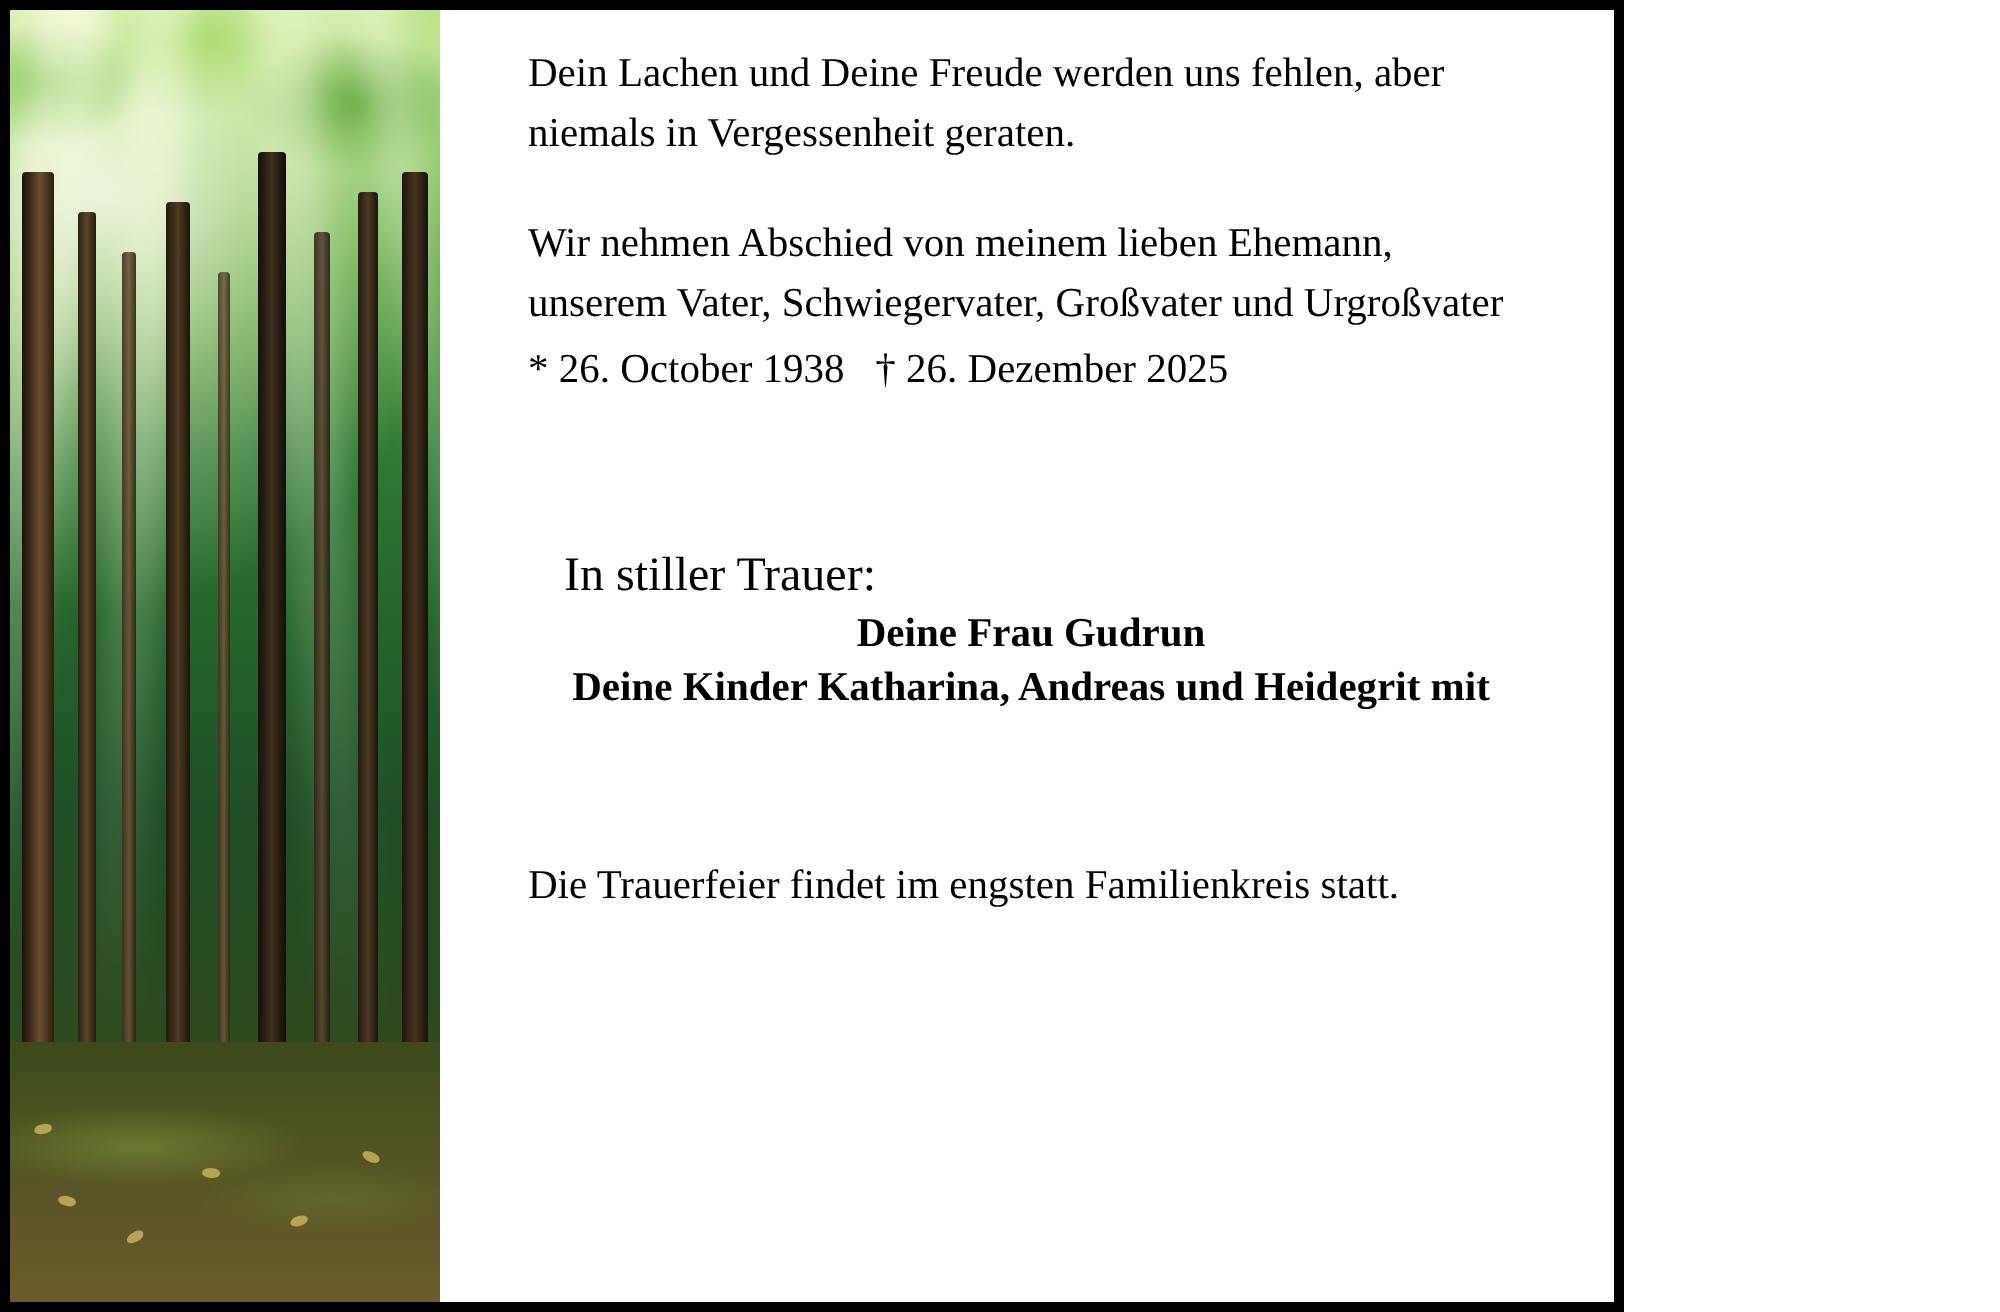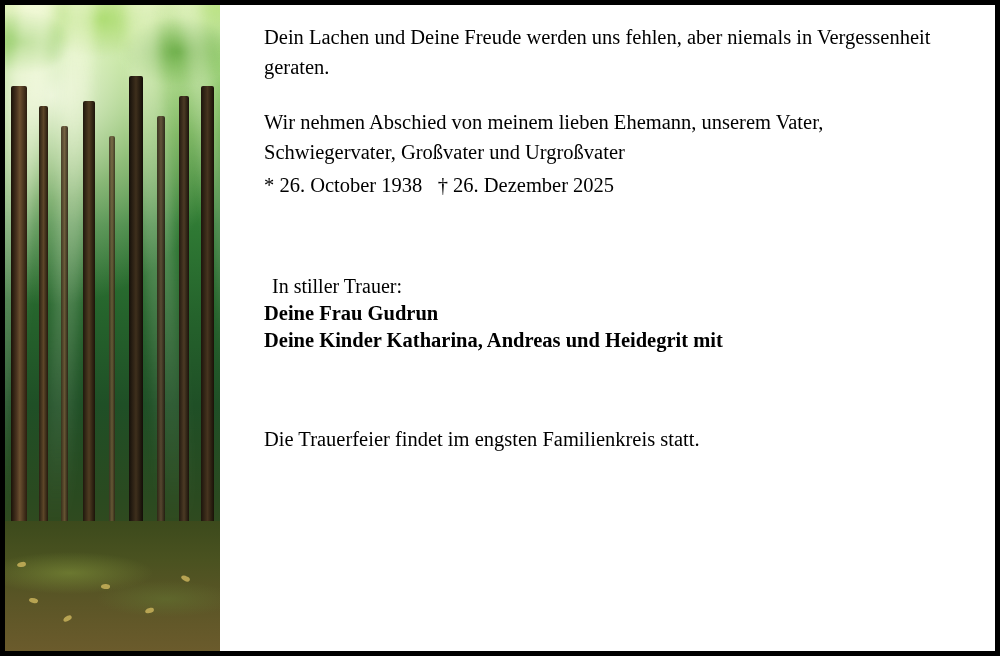--- a/index.html
+++ b/index.html
@@ -7,21 +7,21 @@
     padding: 0;
     background: #ffffff;
   }
   body {
     width: 1000px;
     height: 656px;
     font-family: "Liberation Serif", serif;
   }
   .obituary {
     position: relative;
-    width: 1000px;
+    width: 812px;
     height: 656px;
     box-sizing: border-box;
     border: 5px solid #000000;
     background: #ffffff;
     display: flex;
     overflow: hidden;
   }
   
   .image-panel {
     position: relative;
@@ -115,28 +115,29 @@
     font-weight: bold;
     margin: 86px 0 0 0;
     letter-spacing: .2px;
   }
   .dates {
     font-size: 20.5px;
     margin: 6px 0 0 0;
     white-space: pre;
   }
   .mourn-label {
-    font-size: 20px;
-    margin: 78px 0 0 8px;
+    font-size: 24px;
+    margin: 78px 0 0 18px;
   }
   .mourn-line {
     font-size: 20.5px;
     font-weight: bold;
     margin: 0;
     line-height: 1.32;
+    text-align: center;
   }
   .mourn-line.first { margin-top: 2px; }
   .closing {
     font-size: 20.5px;
     margin: 74px 0 0 0;
   }
 </style>
 </head>
 <body>
 

